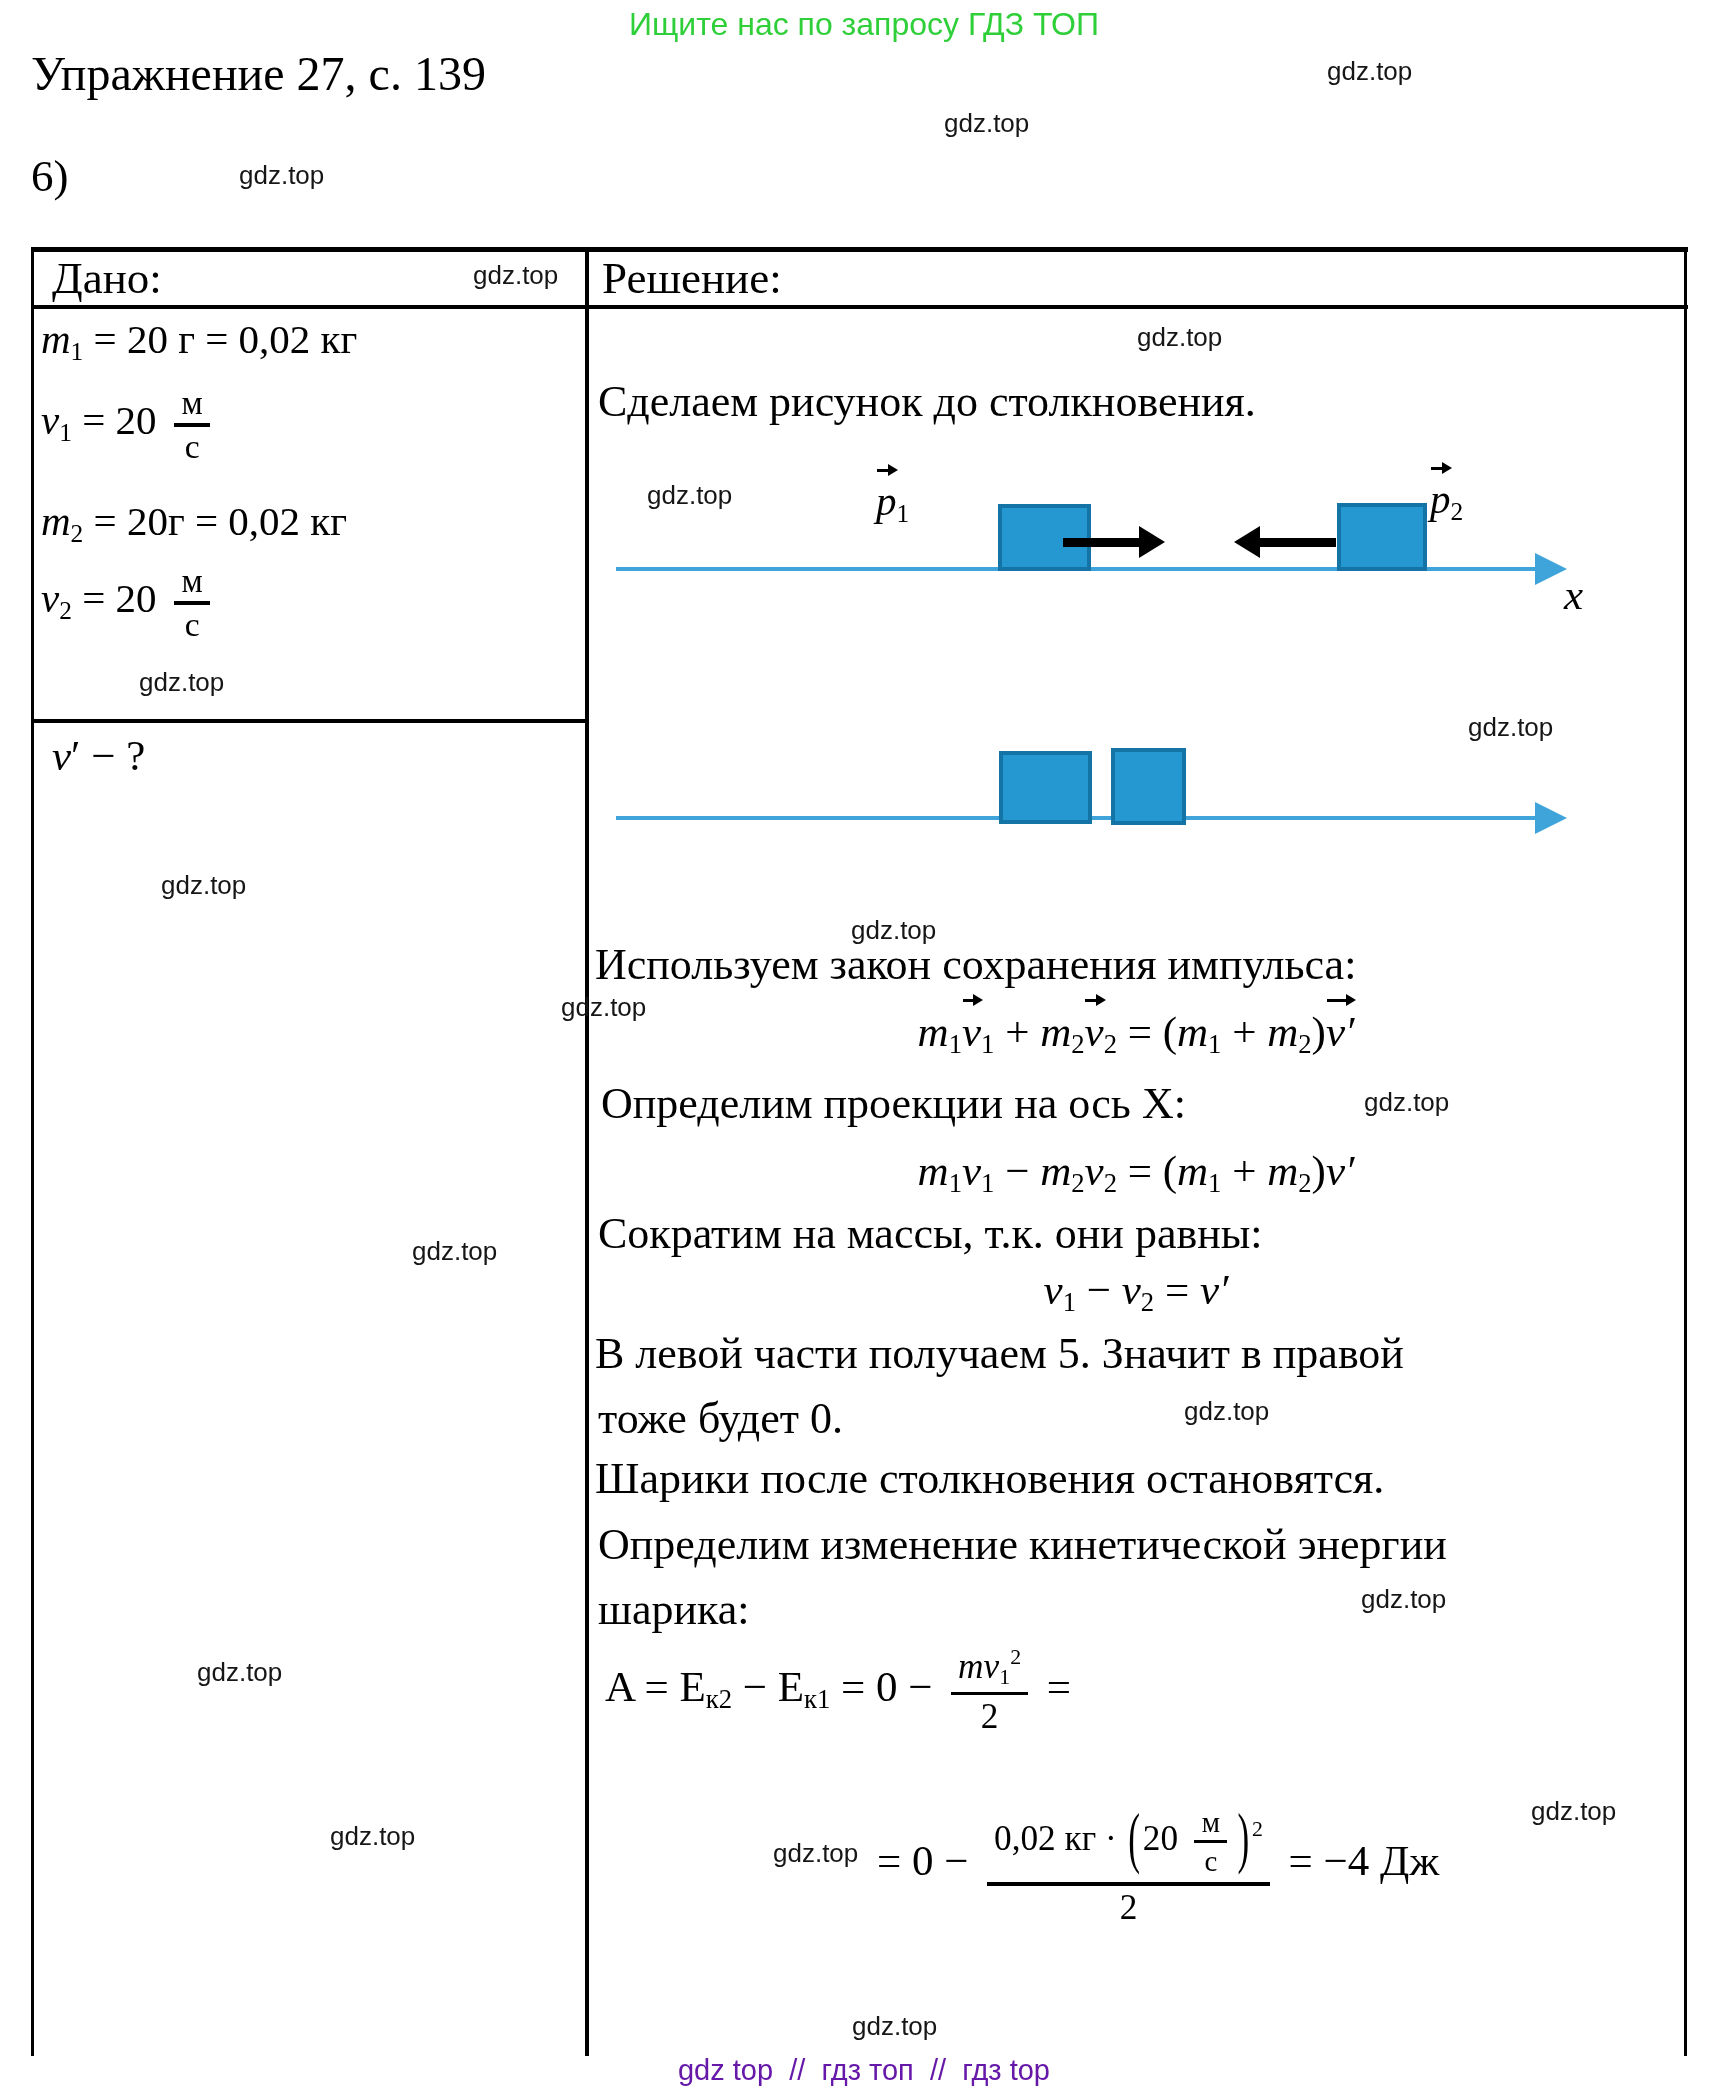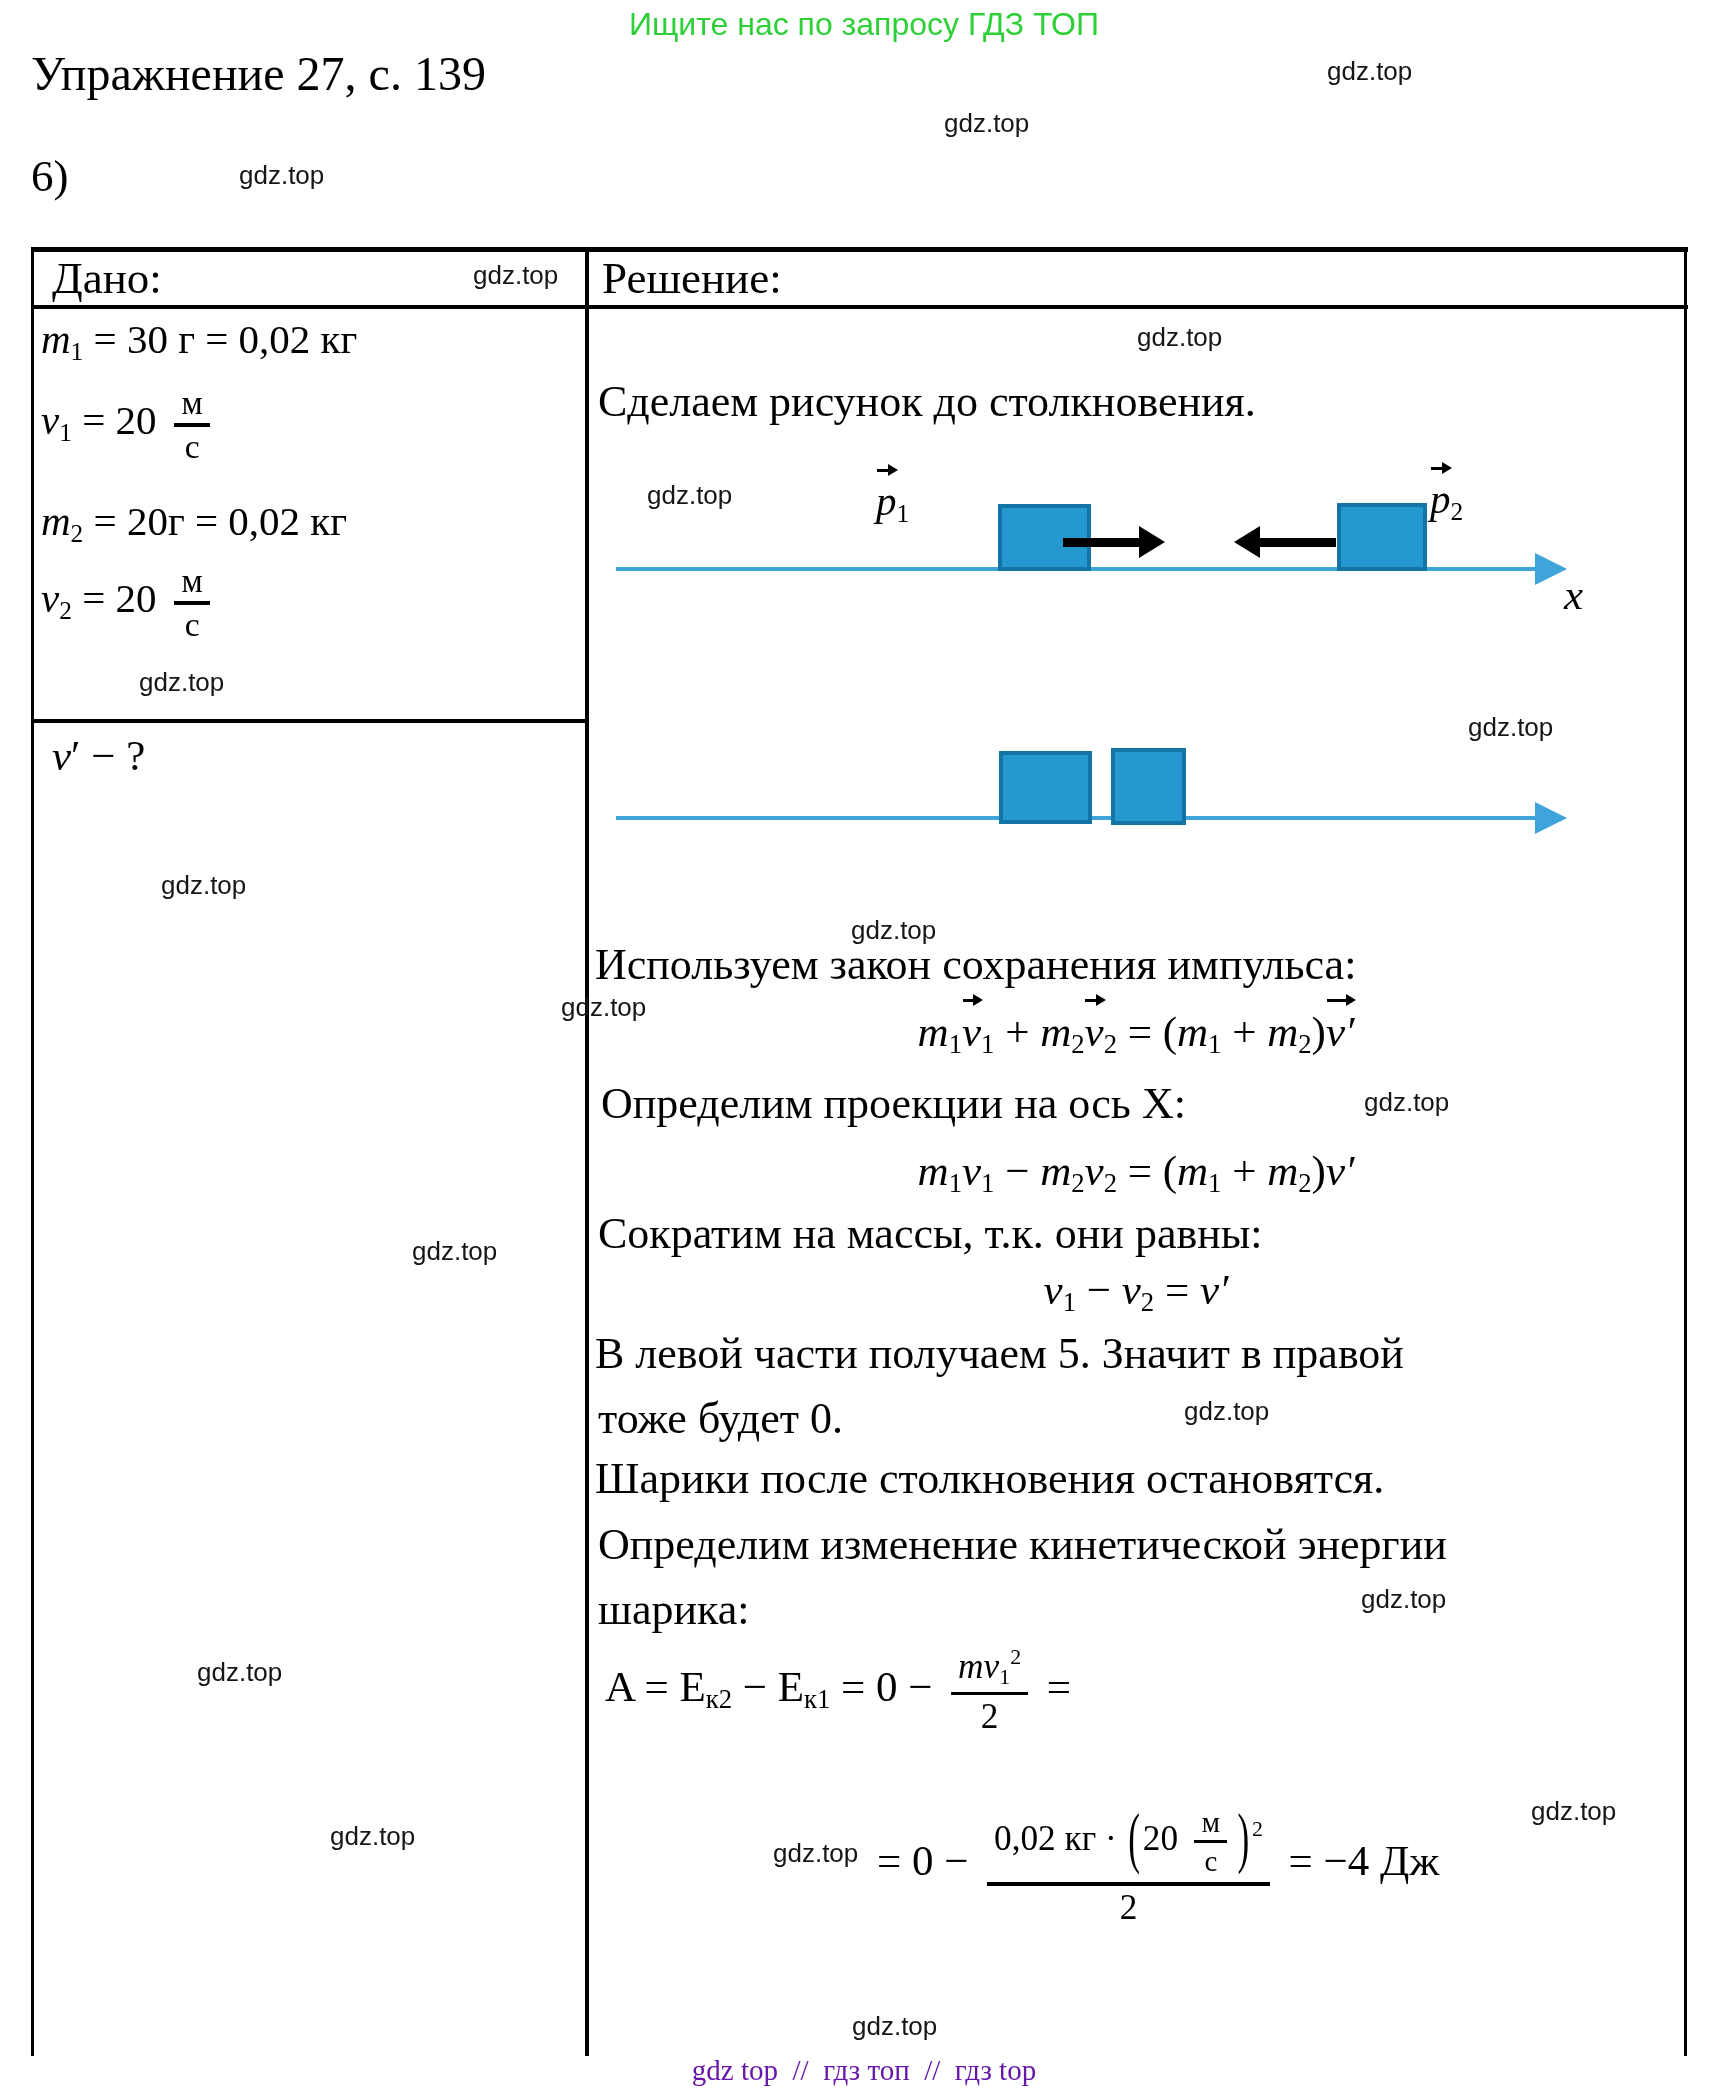--- a/index.html
+++ b/index.html
@@ -13,21 +13,21 @@
   .wm{font-size:26px;color:#161616;white-space:nowrap;
       font-family:"Liberation Sans","DejaVu Sans",sans-serif}
   .bline{background:#000}
   .blu{background:#3ea4da}
   .th{font-size:45px;white-space:nowrap}
   .txt{font-size:44px;white-space:nowrap}
   .gv{font-size:41px;white-space:nowrap}
   .fx{font-size:43px;white-space:nowrap}
   .fxc{left:612px;width:1048px;text-align:center}
   .footer{left:0;right:0;top:2054px;text-align:center;font-size:29px;color:#6618a9;
-          white-space:pre;font-family:Liberation Serif, serif}
+          white-space:pre;font-family:Liberation Sans, sans-serif}
   
   .mi{font-style:italic;white-space:pre}
   .mr{white-space:pre}
   .msub{font-size:0.62em;vertical-align:-0.28em;line-height:1;white-space:pre}
   .msup{font-size:0.62em;vertical-align:0.65em;line-height:1;white-space:pre}
   .mfrac{display:inline-flex;flex-direction:column;align-items:center;vertical-align:middle;
          margin:0 7.4px;line-height:1.05}
   .fnum,.fden{font-size:0.82em;padding:2.8px 7.4px;white-space:nowrap}
   .fbar{align-self:stretch;height:3.7px;background:#000}
   .mparen{display:inline-block;transform:scaleY(1.9);margin:0 2.8px;white-space:pre}
@@ -57,21 +57,21 @@
   <div class="abs bline" style="left:31px;top:247px;width:1657px;height:4.6px"></div>
   <div class="abs bline" style="left:31px;top:305px;width:1657px;height:3.7px"></div>
   <div class="abs bline" style="left:31px;top:247px;width:2.8px;height:1809px"></div>
   <div class="abs bline" style="left:1684px;top:247px;width:2.8px;height:1809px"></div>
   <div class="abs bline" style="left:585px;top:247px;width:3.7px;height:1809px"></div>
   <div class="abs bline" style="left:31px;top:719px;width:558px;height:3.7px"></div>
 
   <div class="abs th" style="left:52px;top:252px">Дано:</div>
   <div class="abs th" style="left:602px;top:252px">Решение:</div>
 
-  <div class="abs gv" style="left:41px;top:315px"><span class="mi">m</span><span class="msub">1</span><span class="mr"> = 30 г = 0,02 кг</span></div>
+  <div class="abs gv" style="left:41px;top:315px"><span class="mi">m</span><span class="msub">1</span><span class="mr"> = 20 г = 0,02 кг</span></div>
   <div class="abs gv" style="left:41px;top:382px"><span class="mi">v</span><span class="msub">1</span><span class="mr"> = 20 </span><span class="mfrac">
         <span class="fnum"><span class="mr">м</span></span>
         <span class="fbar"></span>
         <span class="fden"><span class="mr">с</span></span>
       </span></div>
   <div class="abs gv" style="left:41px;top:497px"><span class="mi">m</span><span class="msub">2</span><span class="mr"> = 20г = 0,02 кг</span></div>
   <div class="abs gv" style="left:41px;top:560px"><span class="mi">v</span><span class="msub">2</span><span class="mr"> = 20 </span><span class="mfrac">
         <span class="fnum"><span class="mr">м</span></span>
         <span class="fbar"></span>
         <span class="fden"><span class="mr">с</span></span>

